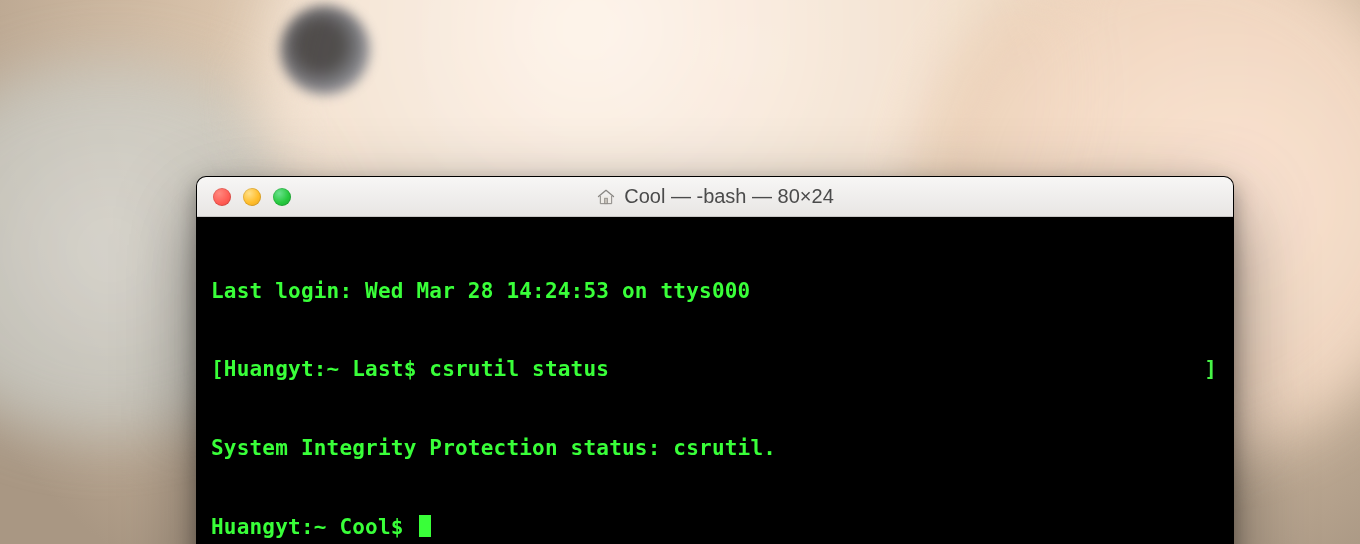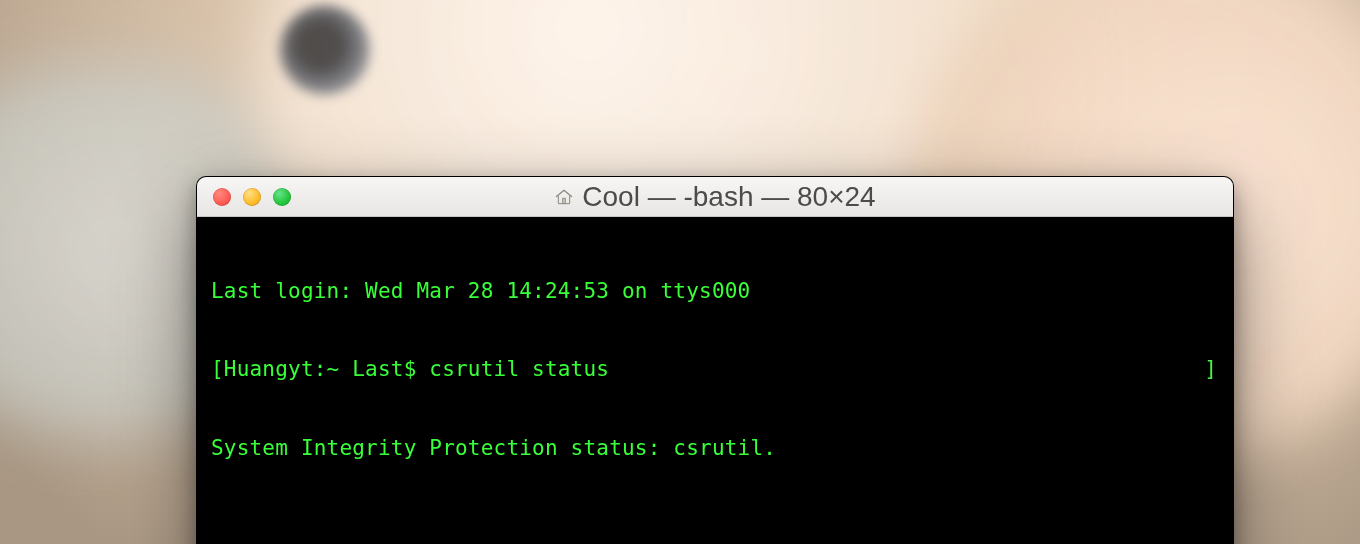--- a/index.html
+++ b/index.html
@@ -48,21 +48,21 @@
     box-shadow: inset 0 0 0 1px rgba(0,0,0,.12);
   }
   .dot.red { background: radial-gradient(circle at 35% 30%, #ff8a80, #ff5f57 55%, #e0443e); }
   .dot.yellow { background: radial-gradient(circle at 35% 30%, #ffe08a, #ffbd2e 55%, #e0a327); }
   .dot.green { background: radial-gradient(circle at 35% 30%, #6be08d, #28c840 55%, #1fa234); }
 
   .title {
     position: absolute;
     left: 0; right: 0;
     text-align: left;
-    font-size: 28px;
+    font-size: 20px;
     color: #4b4b4b;
     display: flex;
     justify-content: center;
     align-items: center;
     gap: 8px;
     pointer-events: none;
   }
   .home-icon {
     display: inline-block;
     width: 20px; height: 20px;
@@ -75,21 +75,21 @@
     font-family: "Menlo", "Monaco", "Consolas", monospace;
     font-size: 21px;
     line-height: 1.25;
     color: #3cff3c;
     background: #000;
     height: calc(100% - 40px);
     white-space: pre;
     letter-spacing: .2px;
     position: relative;
   }
-  .term .line { display:block; }
+  .term .line { display:block;font-weight:bold; }
   .cursor {
     display: inline-block;
     width: 12px; height: 22px;
     background: #3cff3c;
     vertical-align: -3px;
     margin-left: 2px;
   }
   .bracket-left, .bracket-right {
     color: #4cff4c; opacity: .95;
   }
@@ -119,14 +119,15 @@
         </svg>
       </span>
       <span>Cool — -bash — 80×24</span>
     </div>
   </div>
 
   <div class="term">
     <span class="line"><span>Last login: Wed Mar 28 14:24:53 on ttys000</span></span>
     <span class="line"><span class="bracket-left"></span><span>[Huangyt:~ Last$ </span><span>csrutil status</span><span class="bracket-right">]</span></span>
     <span class="line"><span>System Integrity Protection status: csrutil.</span></span>
+    <span class="line"><span>Huangyt:~ Cool$ </span><span class="cursor"></span></span>
   </div>
 </div>
 
 </body></html>

